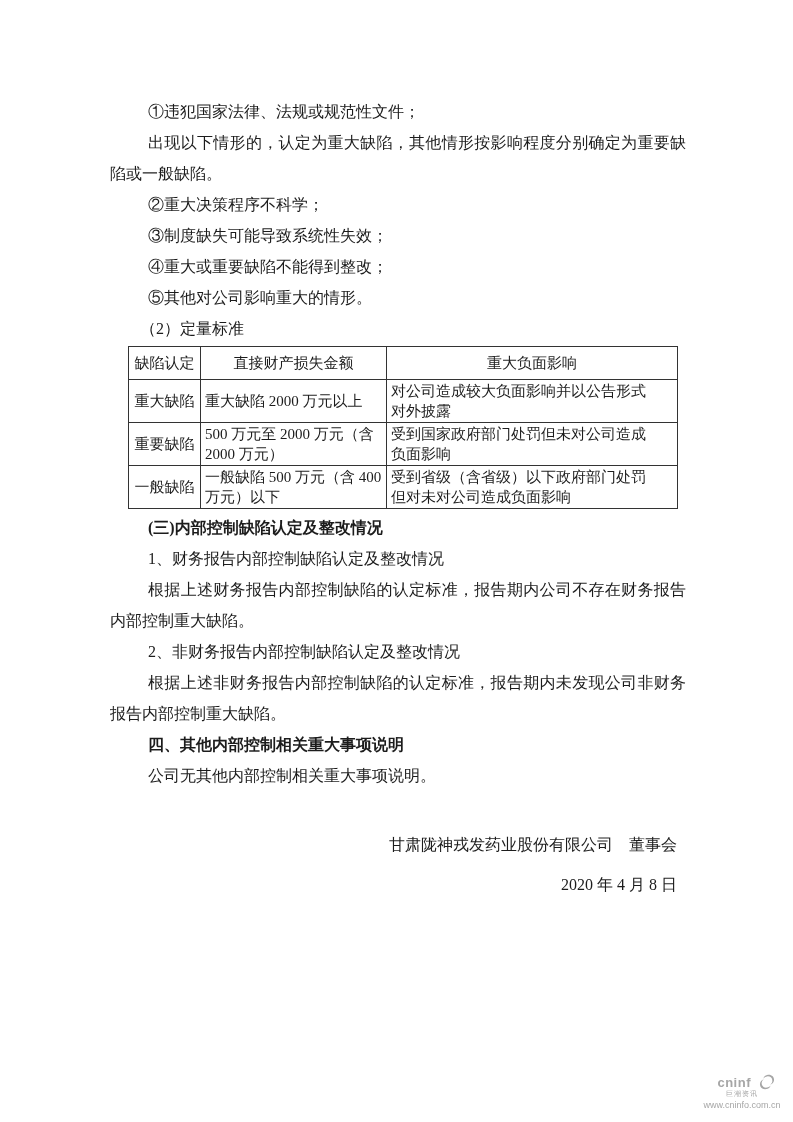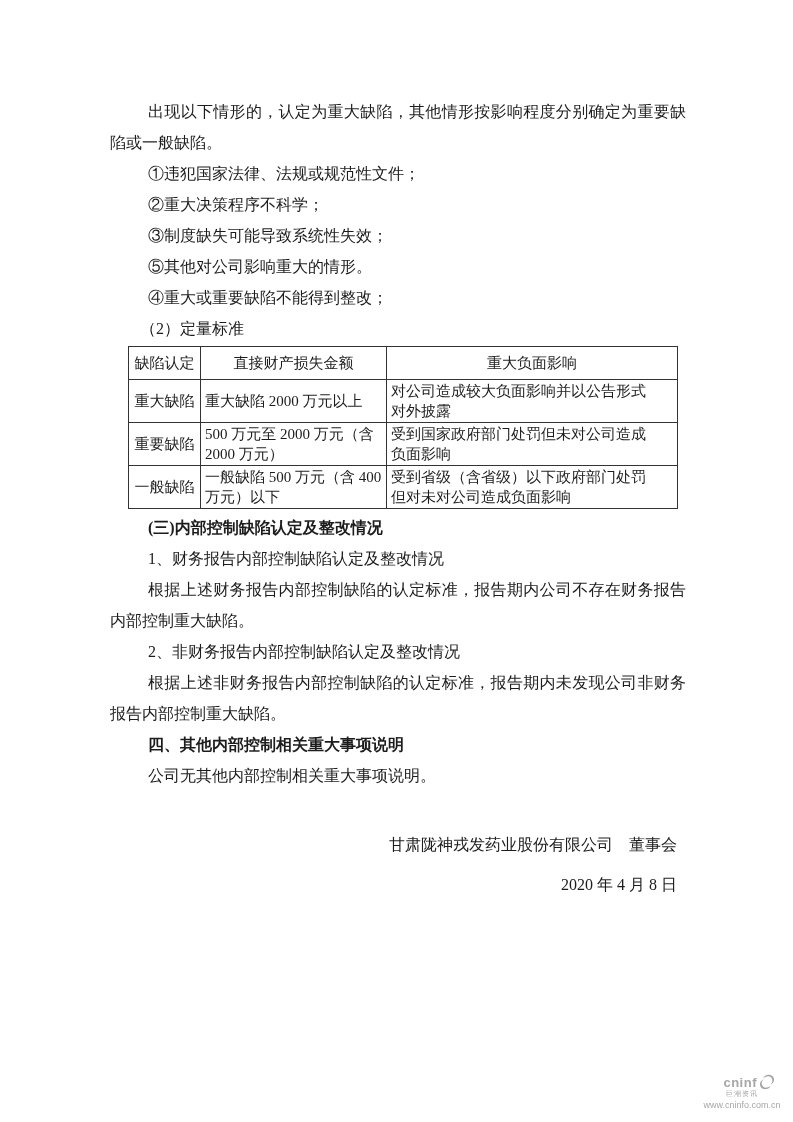--- a/index.html
+++ b/index.html
@@ -84,21 +84,21 @@
     width: 90px;
     color: #a6a6a6;
     font-family: "Liberation Sans", "DejaVu Sans", sans-serif;
     line-height: normal;
   }
   .wm-logo-row {
     display: flex;
     justify-content: flex-end;
     align-items: center;
     padding-right: 13px;
-    gap: 2px;
+    gap: 8px;
   }
   .wm-wordmark {
     font-weight: bold;
     font-size: 13px;
     letter-spacing: 0.5px;
   }
   .wm-swirl { display: block; }
   .wm-name {
     text-align: right;
     padding-right: 30px;
@@ -113,27 +113,27 @@
     margin-top: 1px;
   }
 </style>
 </head>
 <body>
 
 <div class="page">
 
   <div class="content">
 
+    <p class="para no-justify">①违犯国家法律、法规或规范性文件；</p>
+
     <p class="para">出现以下情形的，认定为重大缺陷，其他情形按影响程度分别确定为重要缺陷或一般缺陷。</p>
-
-    <p class="para no-justify">①违犯国家法律、法规或规范性文件；</p>
     <p class="para no-justify">②重大决策程序不科学；</p>
     <p class="para no-justify">③制度缺失可能导致系统性失效；</p>
+    <p class="para no-justify">④重大或重要缺陷不能得到整改；</p>
     <p class="para no-justify">⑤其他对公司影响重大的情形。</p>
-    <p class="para no-justify">④重大或重要缺陷不能得到整改；</p>
 
     <p class="para no-justify quant-label">（2）定量标准</p>
 
     <table class="criteria">
       <colgroup>
           <col class="c1">
           <col class="c2">
           <col class="c3">
         </colgroup>
       <thead>

